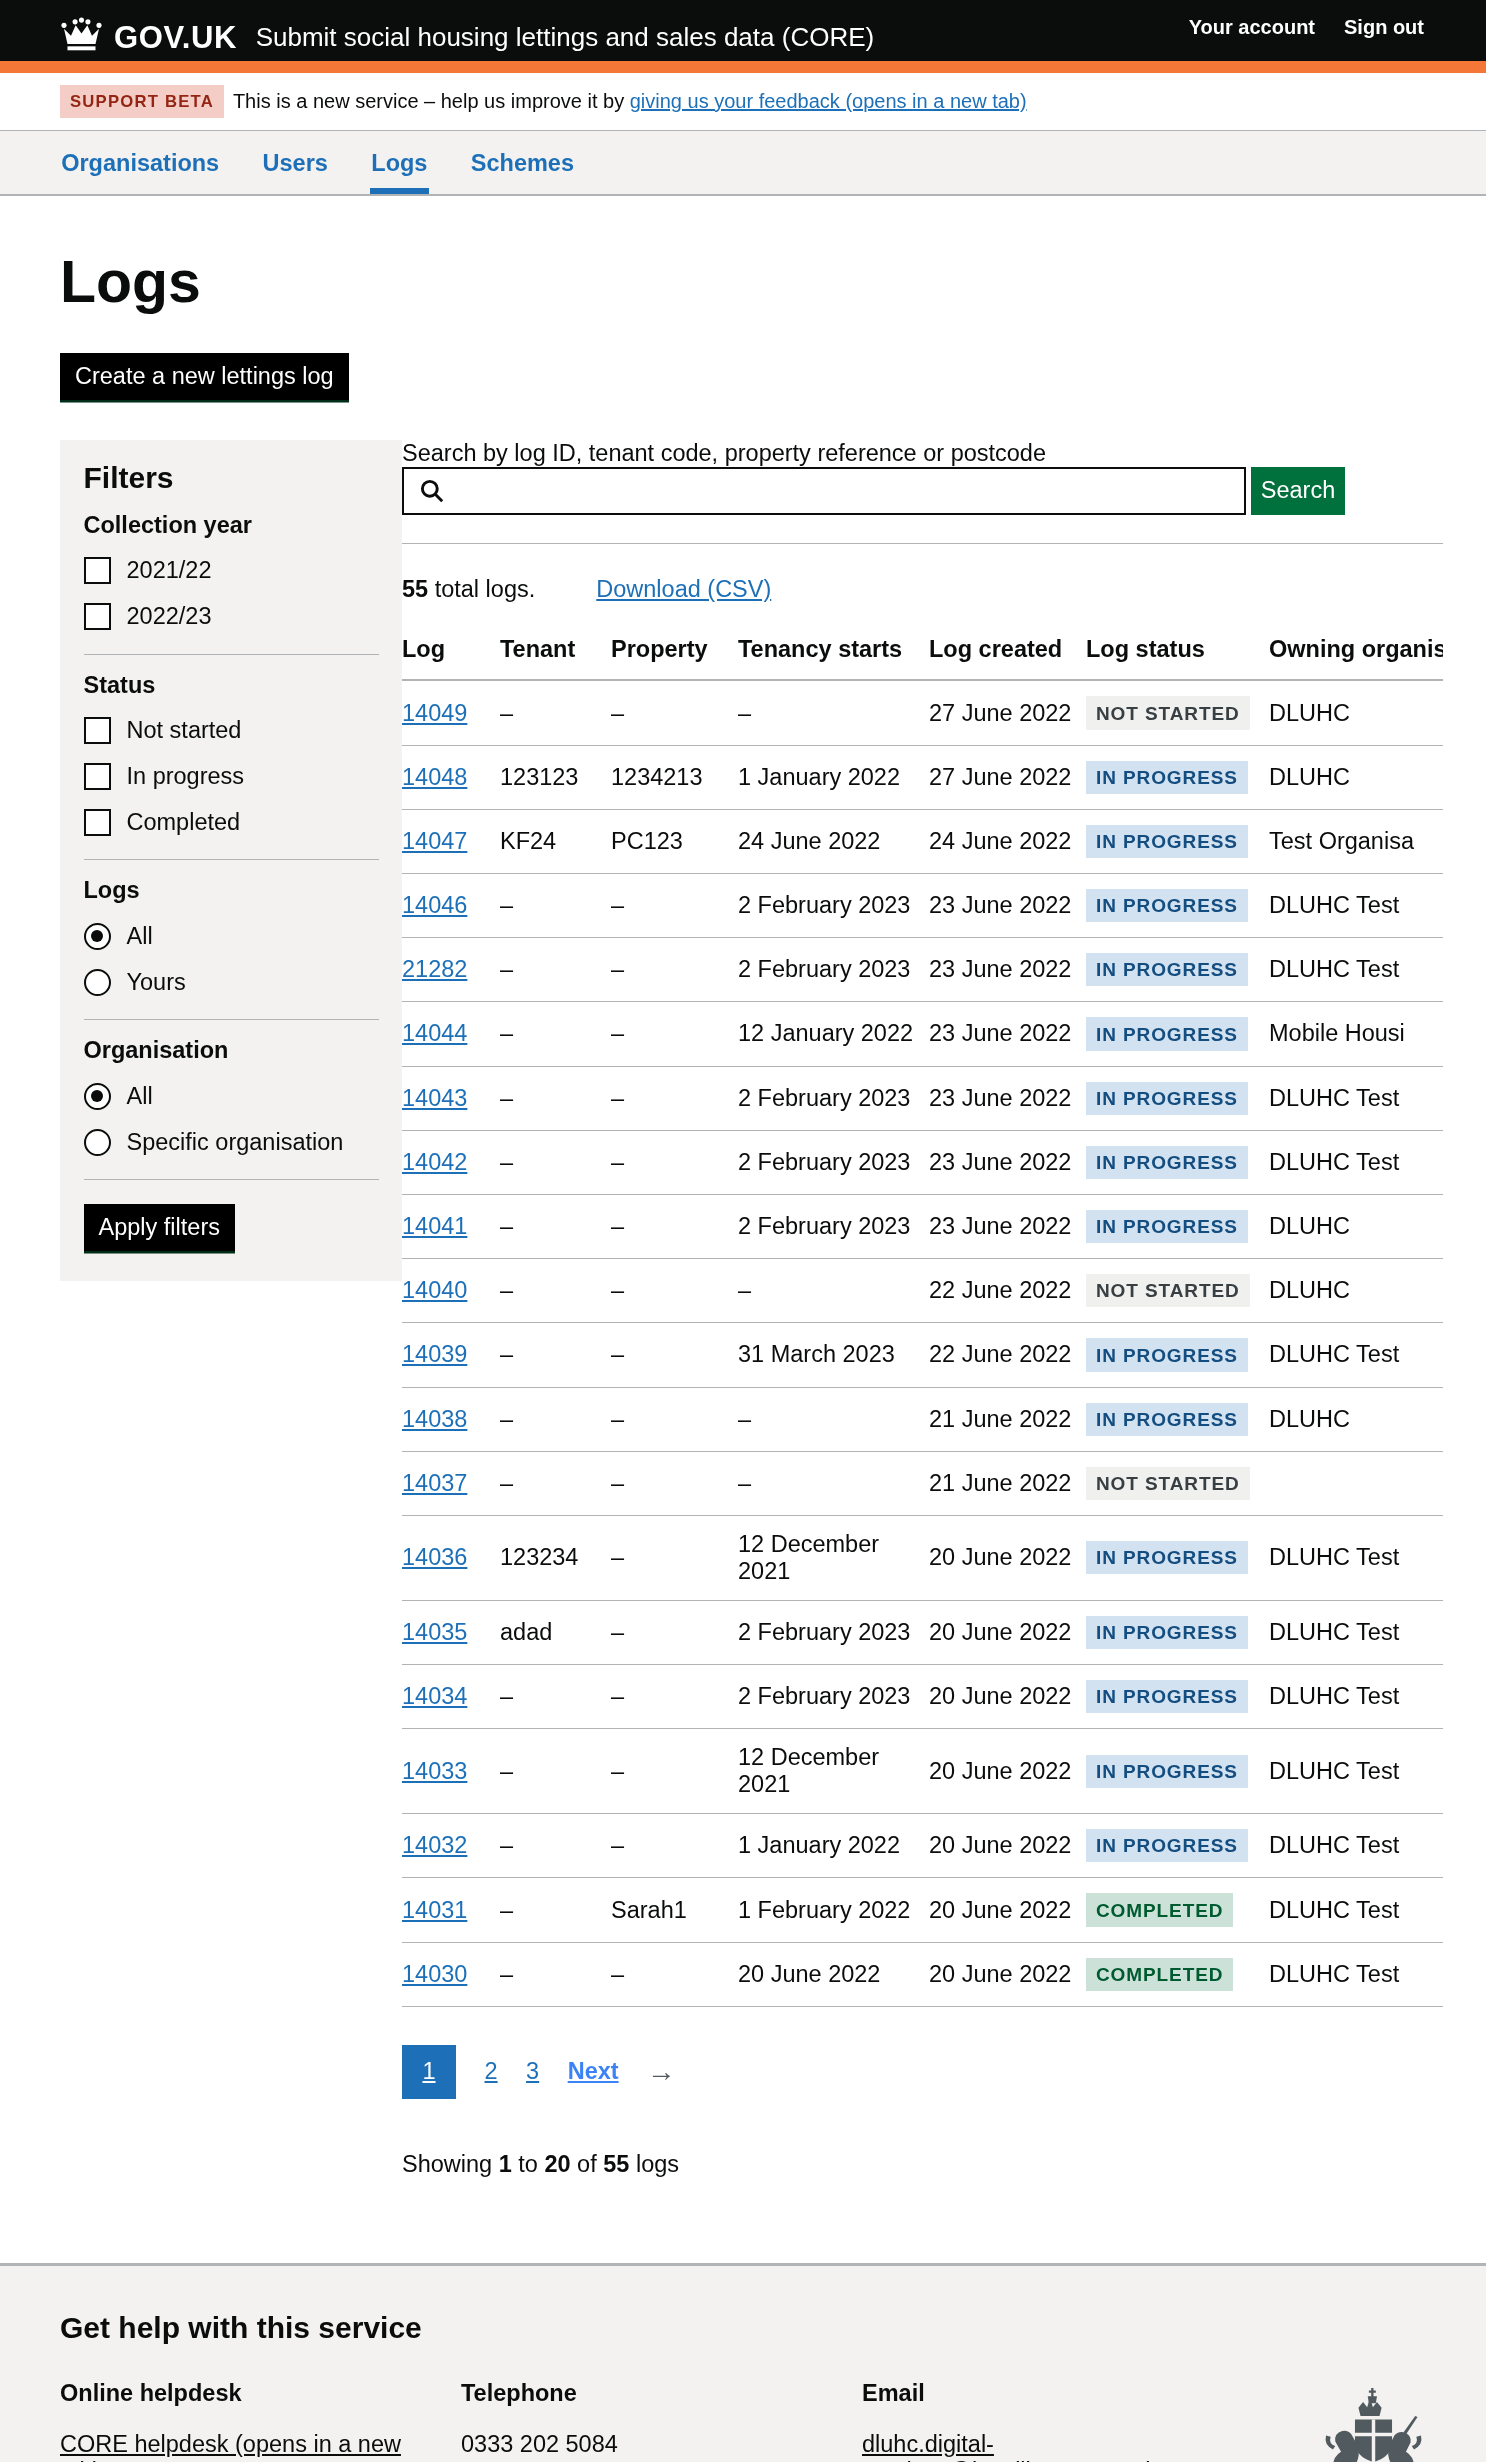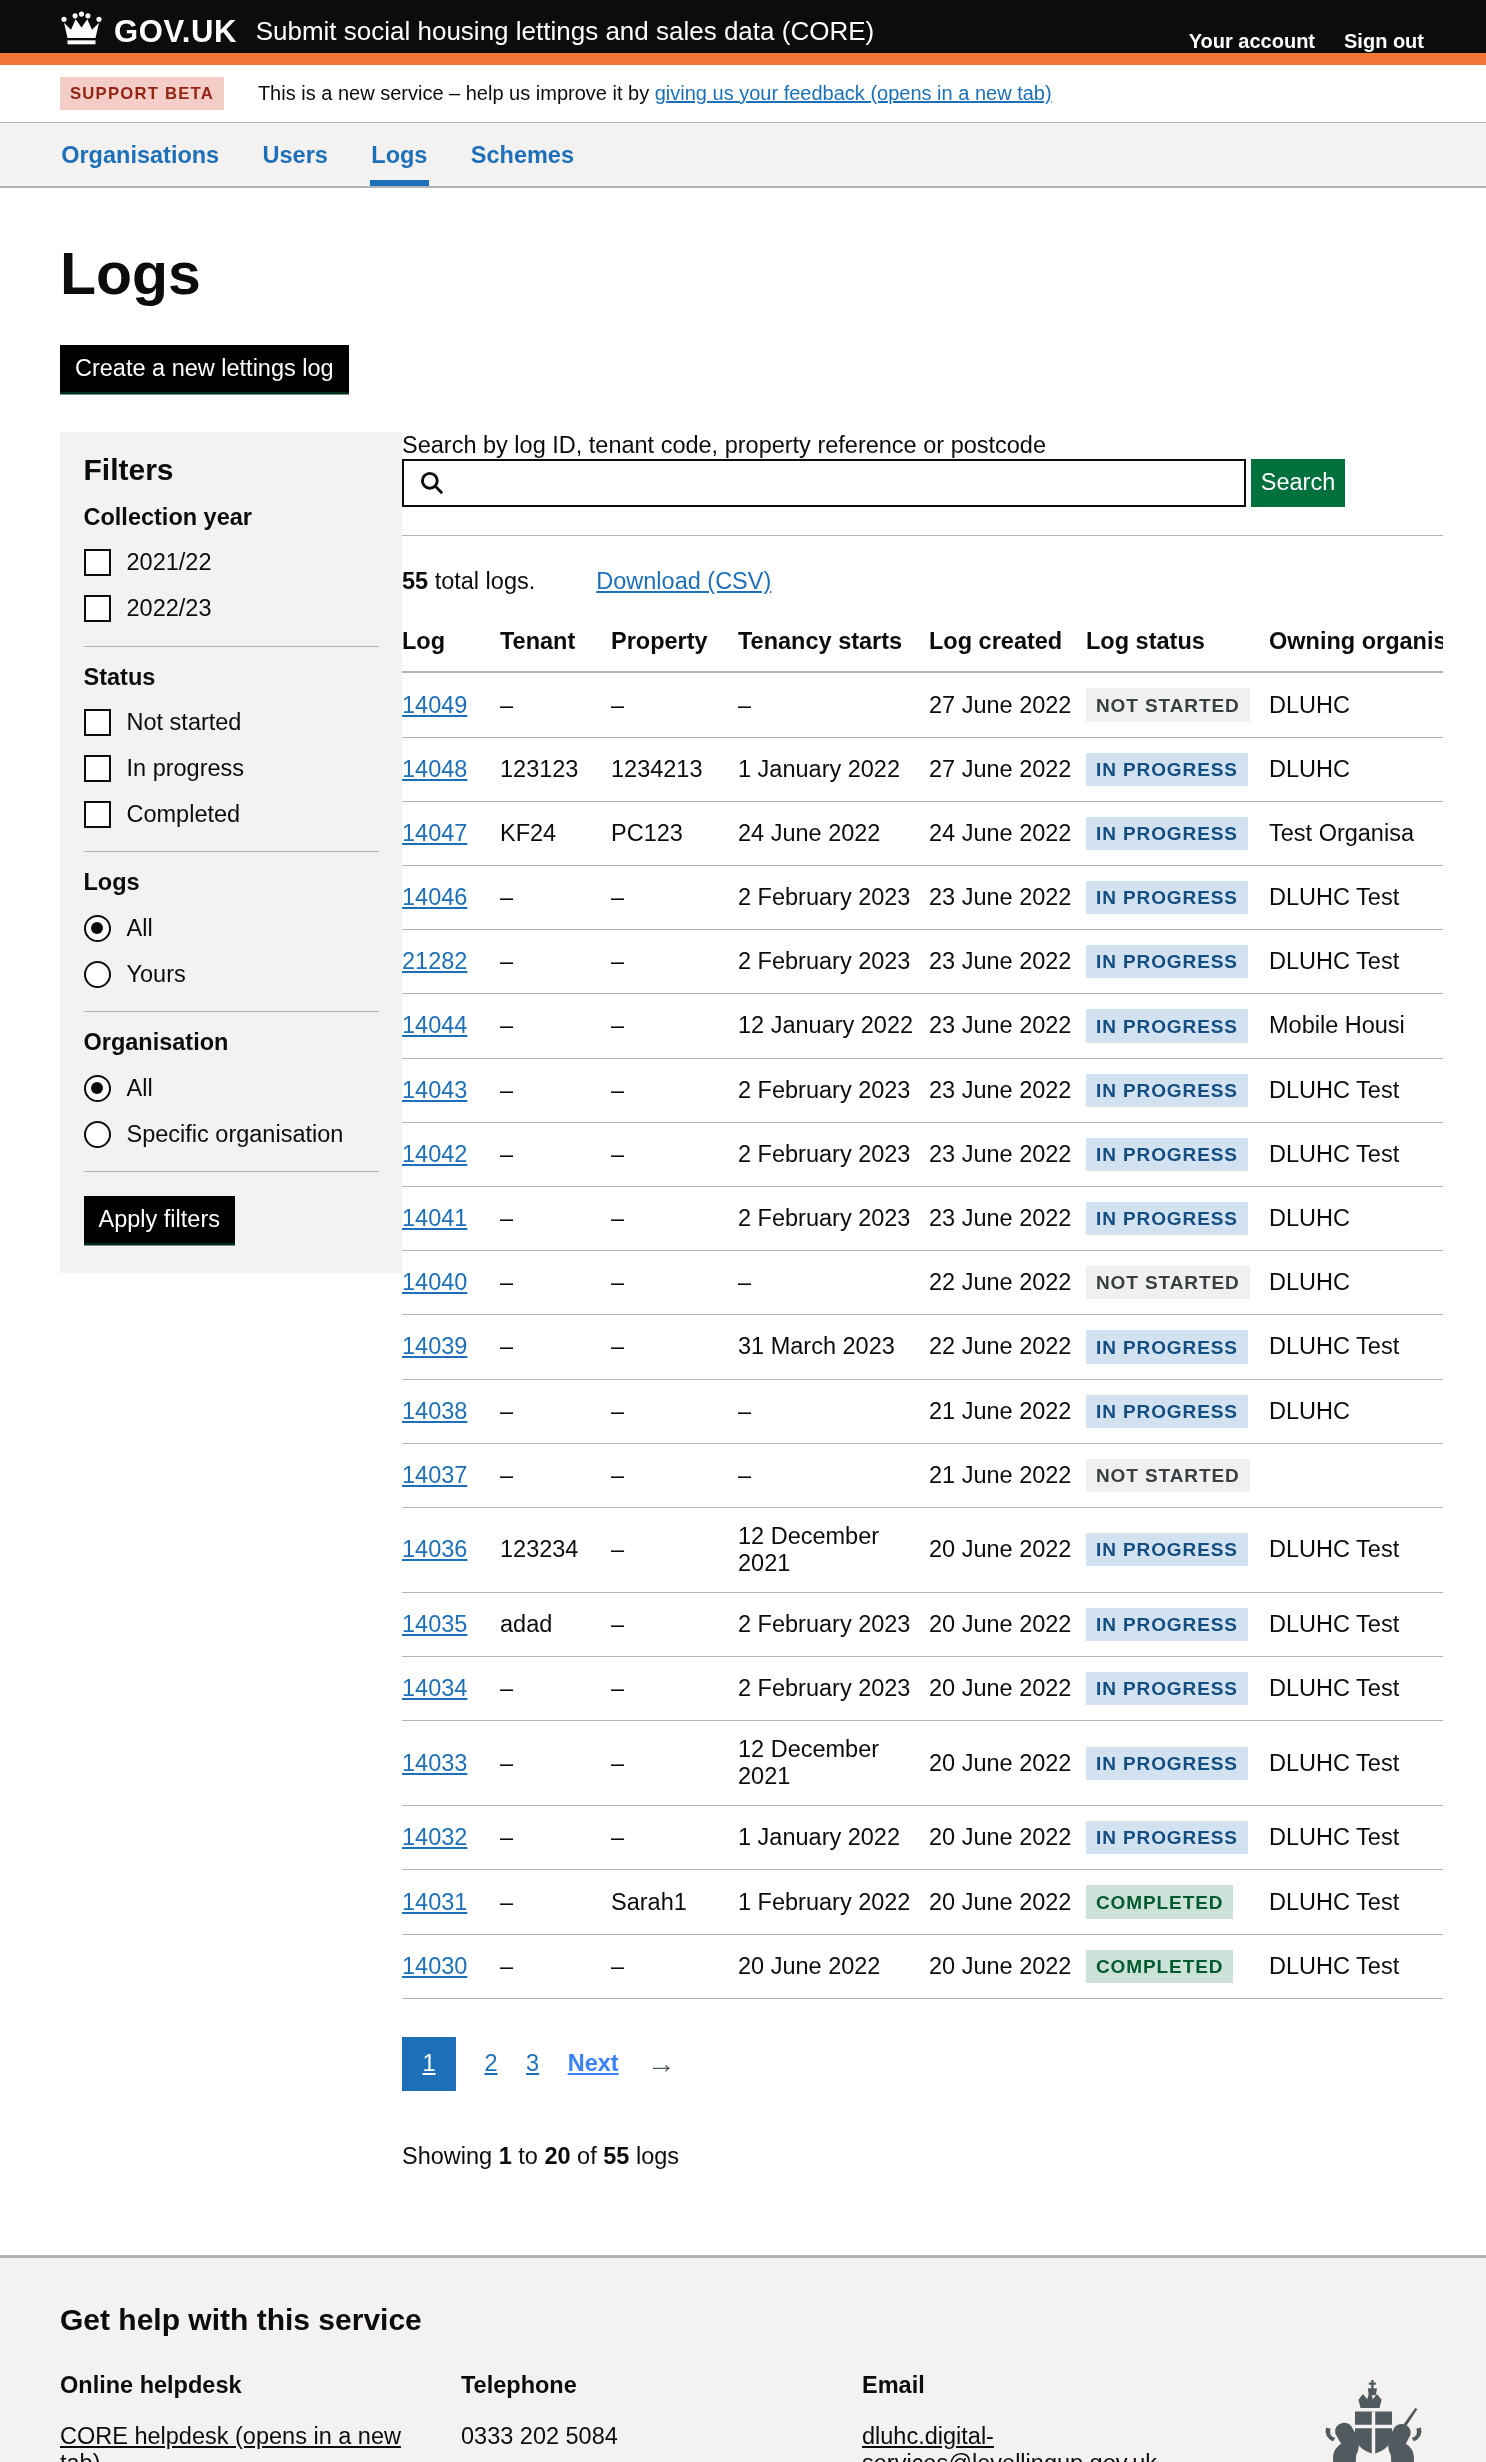--- a/index.html
+++ b/index.html
@@ -10,33 +10,33 @@
     color: #0b0c0c;
     background: #ffffff;
     font-size: 23.5px;
   }
   a { text-decoration: underline; cursor: pointer; }
 
   
   .header {
     background: #0b0c0c;
     border-bottom: 12.4px solid #f47738;
-    height: 65px;
-    display: flex; align-items: flex-end; justify-content: space-between;
+    height: 73px;
+    display: flex; align-items: flex-start; justify-content: space-between;
     padding: 16px 62px 0 60px;
   }
   .header-left { display: flex; align-items: center; }
   .govuk-logo { display: flex; align-items: center; gap: 11px; color:#fff; font-size: 31px; font-weight: 700; letter-spacing: 0.6px; text-decoration: none; }
   .service-name { color: #fff; font-size: 26px; font-weight: 400; margin-left: 18.6px; text-decoration: none; }
   .header-right { display: flex; gap: 29px; }
   .header-link { color: #fff; font-size: 20px; font-weight: 700; text-decoration: none; }
 
   
   .phase-banner {
-    display: flex; align-items: center; gap: 34px;
+    display: flex; align-items: center; gap: 9px;
     padding: 12.4px 62px 12.4px 60px;
     border-bottom: 1.2px solid #b1b4b6;
   }
   .beta-tag {
     background: #f4cdc6; color: #942514;
     font-size: 16.7px; font-weight: 700; letter-spacing: 1.2px;
     padding: 6.2px 10px; text-transform: uppercase; white-space: nowrap;
   }
   .phase-text { font-size: 20px; }
   .phase-text a { color: #1d70b8; }

